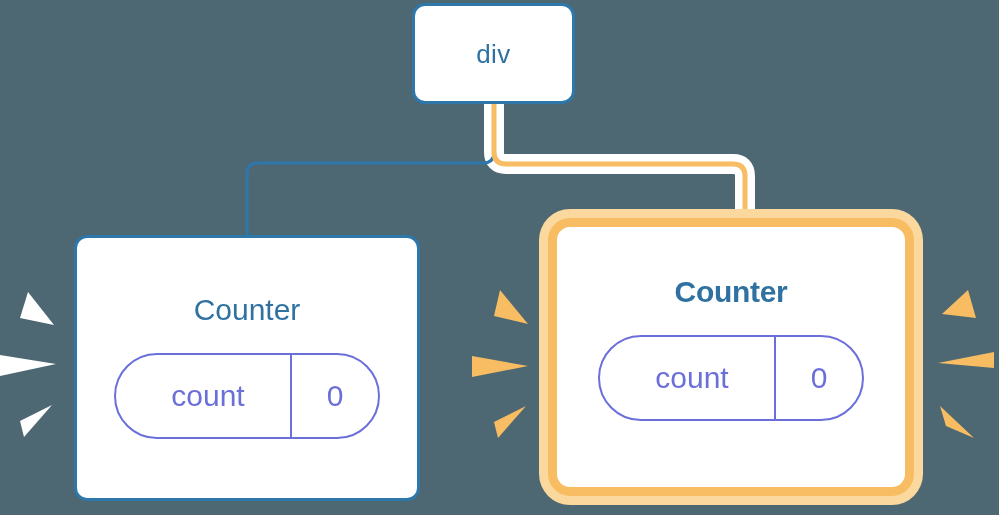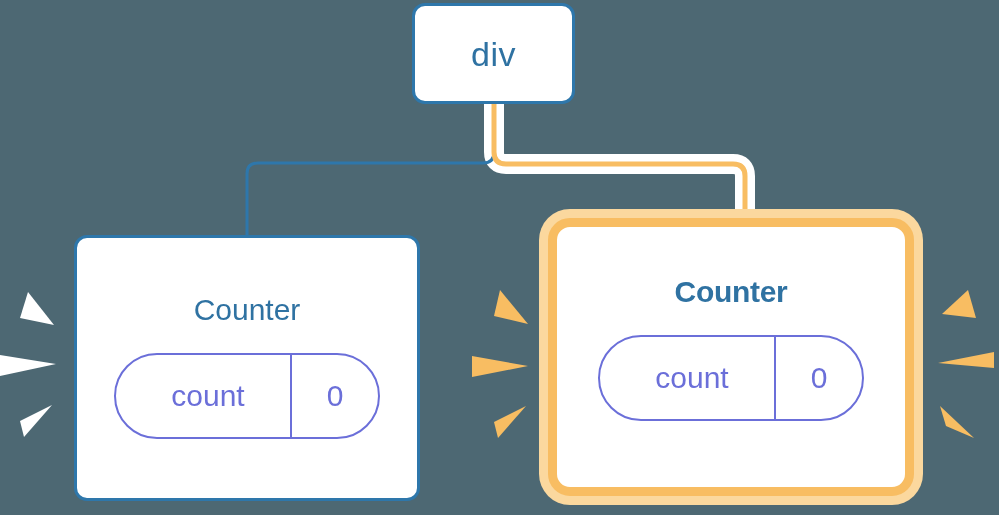--- a/index.html
+++ b/index.html
@@ -48,21 +48,21 @@
   .node--root {
     left: 412px;
     top: 3px;
     width: 163px;
     height: 101px;
     border: 3px solid #2e77ab;
     border-radius: 13px;
     justify-content: center;
   }
   .node--root .node-title {
-    font-size: 34px;
+    font-size: 26px;
     color: #2f72a2;
     letter-spacing: 0.5px;
     line-height: 1;
   }
 
   
   .node--plain {
     left: 74px;
     top: 235px;
     width: 346px;

